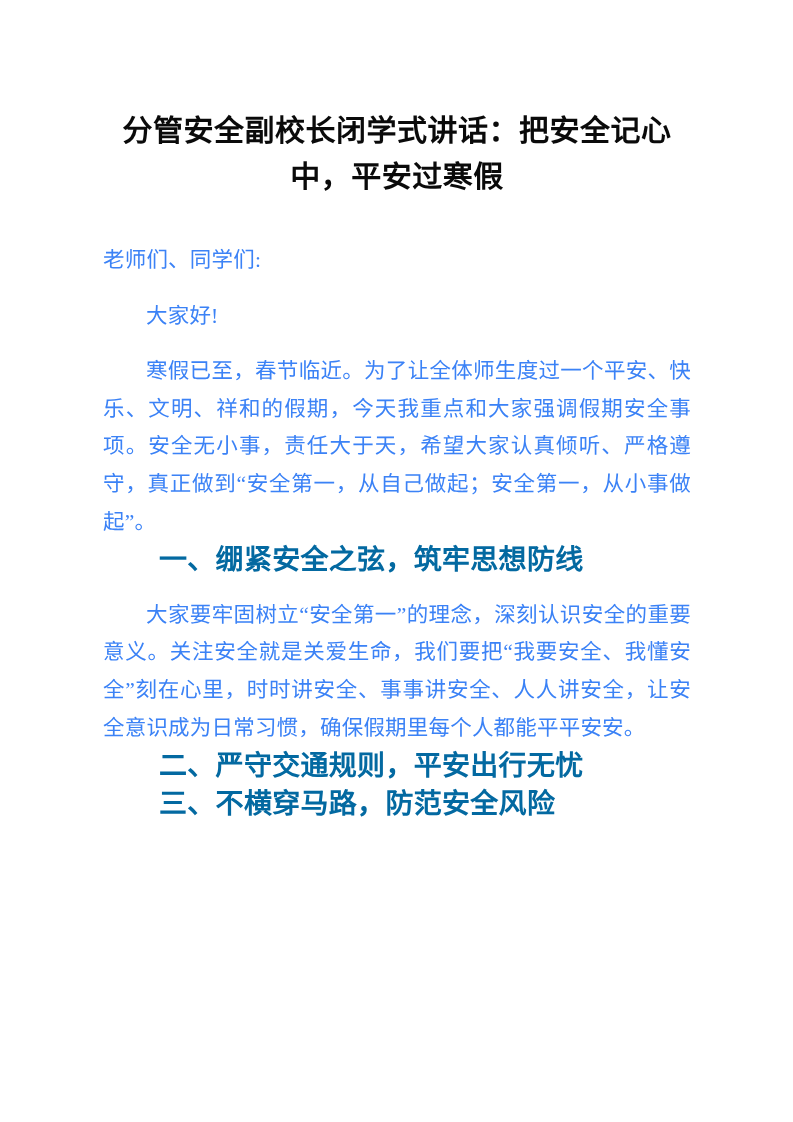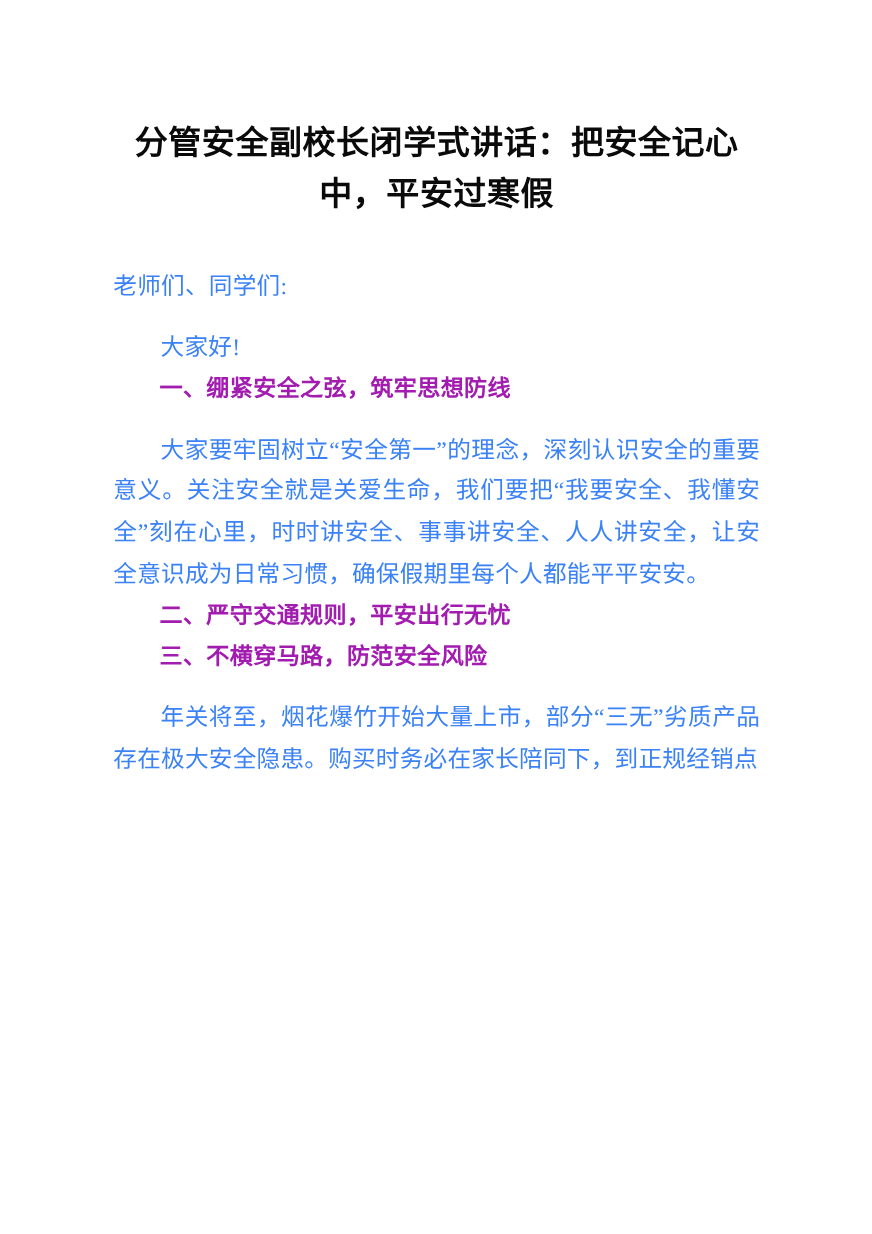--- a/index.html
+++ b/index.html
@@ -69,26 +69,26 @@
     margin-top: 18px;
   }
 
   .para.no-indent {
     text-indent: 0;
   }
 
   
   .heading {
     font-family: "Liberation Sans", "DejaVu Sans", sans-serif;
-    font-size: 21px;
+    font-size: 28px;
     line-height: 37.6px;
     font-weight: bold;
     text-indent: 2em;
     margin: 0;
-    color: #a21caf;
+    color: #0369a1;
     letter-spacing: 0.3px;
   }
 
   
   .footer {
     position: absolute;
     left: 0;
     top: 1044px;
     width: 793px;
     text-align: center;
@@ -115,31 +115,31 @@
   <div class="content">
 
     <h1 class="doc-title">分管安全副校长闭学式讲话：把安全记心中，平安过寒假</h1>
 
     <div class="title-gap"></div>
 
     <p class="para no-indent">老师们、同学们:</p>
 
     <p class="para indent">大家好!</p>
 
+    <p class="para indent">寒假已至，春节临近。为了让全体师生度过一个平安、快乐、文明、祥和的假期，今天我重点和大家强调假期安全事项。安全无小事，责任大于天，希望大家认真倾听、严格遵守，真正做到“安全第一，从自己做起；安全第一，从小事做起”。</p>
 
     <p class="heading">一、绷紧安全之弦，筑牢思想防线</p>
 
     <p class="para indent">大家要牢固树立“安全第一”的理念，深刻认识安全的重要意义。关注安全就是关爱生命，我们要把“我要安全、我懂安全”刻在心里，时时讲安全、事事讲安全、人人讲安全，让安全意识成为日常习惯，确保假期里每个人都能平平安安。</p>
 
     <p class="heading">二、严守交通规则，平安出行无忧</p>
 
 
     <p class="heading">三、不横穿马路，防范安全风险</p>
 
-    <p class="para indent">年关将至，烟花爆竹开始大量上市，部分“三无”劣质产品存在极大安全隐患。购买时务必在家长陪同下，到正规经销点</p>
 
   </div>
 
   <div class="footer">
     <span class="dash">—</span><span class="pageno">1</span><span class="dash">—</span>
   </div>
 
 </div>
 
 </body></html>

